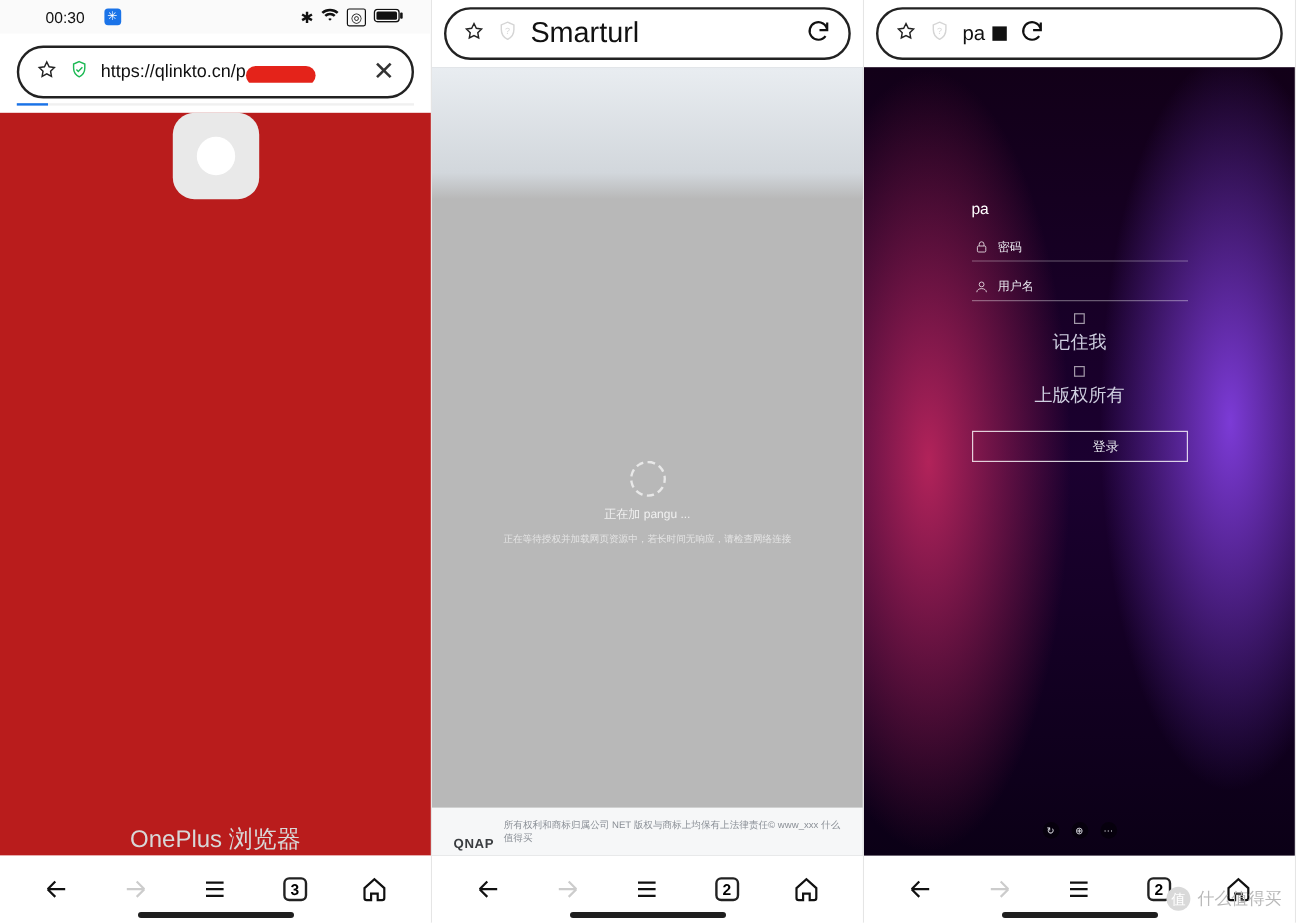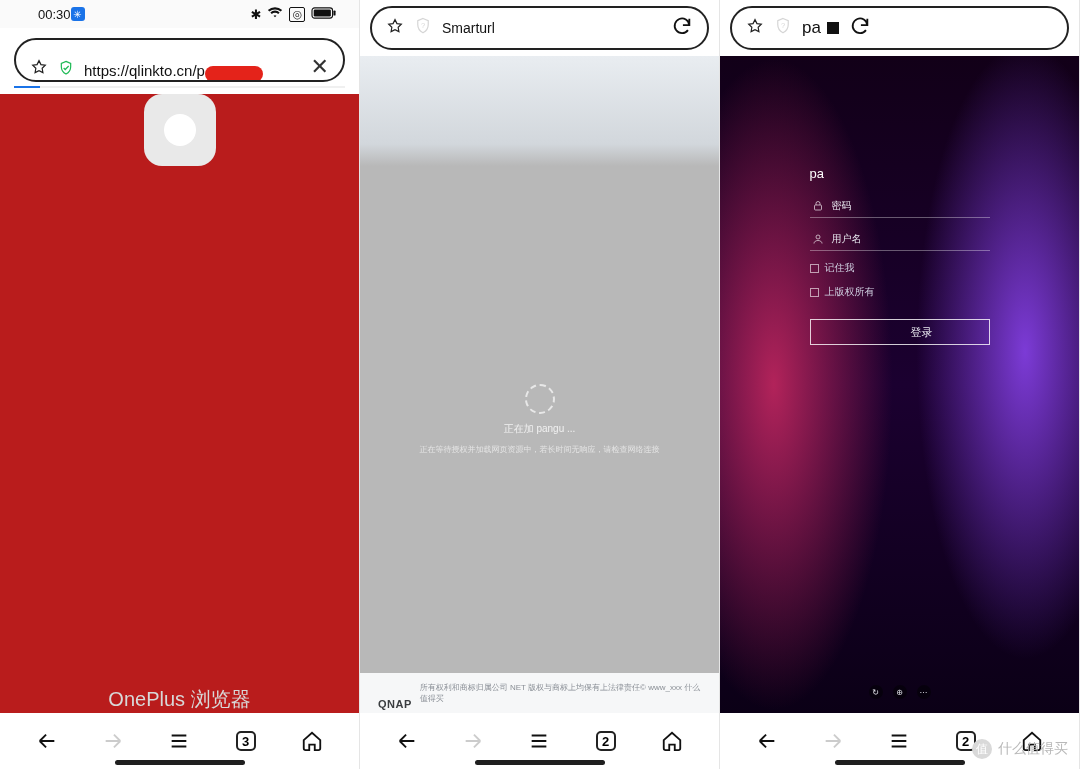--- a/index.html
+++ b/index.html
@@ -47,21 +47,21 @@
       border-radius: 3px;
       width: 14px; height: 14px;
       display: inline-flex; align-items: center; justify-content: center;
     }
     .p1-addr {
       margin: 10px 14px;
       height: 44px;
       border: 2px solid #222;
       border-radius: 26px;
       display: flex;
-      align-items: flex-end;
+      align-items: center;
       padding: 0 14px;
       gap: 10px;
       background: #fff;
     }
     .star-svg { width: 18px; height: 18px; }
     .lock-green { width: 16px; height: 16px; }
     .url-text { font-size: 15px; color: #111; flex: 1; white-space: nowrap; overflow: hidden; }
     .red-scribble {
       display: inline-block;
       width: 58px; height: 16px;
@@ -145,21 +145,21 @@
       padding: 0 14px;
       gap: 10px;
       background: #fff;
     }
     .red-highlight {
       position: absolute;
       border: 3px solid #ed4a2f;
       border-radius: 8px;
       pointer-events: none;
     }
-    .p2-addr .title { font-size: 14px; color: #111; flex: 1; }
+    .p2-addr .title { font-size: 24px; color: #111; flex: 1; }
     .refresh-svg { width: 22px; height: 22px; }
     .shield-svg { width: 18px; height: 18px; opacity: .35; }
     .p2-body {
       flex: 1;
       background: #b8b8b8;
       position: relative;
       display: flex;
       flex-direction: column;
     }
     .p2-sky {
@@ -229,21 +229,21 @@
       flex-direction: column;
       gap: 10px;
     }
     .login-title { font-size: 13px; color: #fff; padding-bottom: 4px; }
     .login-row {
       display: flex; align-items: center; gap: 8px;
       border-bottom: 1px solid rgba(255,255,255,.35);
       padding: 4px 2px;
     }
     .login-row .ic { width: 12px; height: 12px; opacity: .85; }
-    .login-check { display: flex; align-items: center; gap: 6px; font-size: 10px; color: #cfcfe0; }
+    .login-check { display: flex; align-items: center; gap: 6px; font-size: 15px; color: #cfcfe0; flex-direction: column; }
     .login-check .box { width: 9px; height: 9px; border: 1px solid rgba(255,255,255,.6); }
     .login-btn {
       margin-top: 10px;
       border: 1px solid rgba(255,255,255,.8);
       height: 26px;
       display: flex; align-items: center; justify-content: center;
       font-size: 11px;
       padding-left: 44px;
     }
     .p3-dots {
@@ -274,21 +274,21 @@
       color: #fff; font-size: 12px;
     }
   </style>
 </head>
 <body>
 
 <div class="canvas">
 
   <div class="phone">
     <div class="p1-statusbar">
-      <div style="display:flex;align-items:center;gap:0;">
+      <div style="display:flex;align-items:center;gap:16px;">
         <span>00:30</span>
         <span class="bt-badge">✳</span>
       </div>
       <div class="right-icons">
         <span>✱</span>
         <span>
           <svg class="nav-svg" viewBox="0 0 24 24" style="width:16px;height:16px">
               <path fill="#111" d="M12 18.5l2.2-2.2a3.1 3.1 0 00-4.4 0L12 18.5zM5 11.3l2.2 2.2a6.8 6.8 0 019.6 0l2.2-2.2a9.9 9.9 0 00-14 0zM1.3 7.6l2.2 2.2a12.9 12.9 0 0117 0l2.2-2.2a16 16 0 00-21.4 0z"></path>
             </svg>
         </span>

